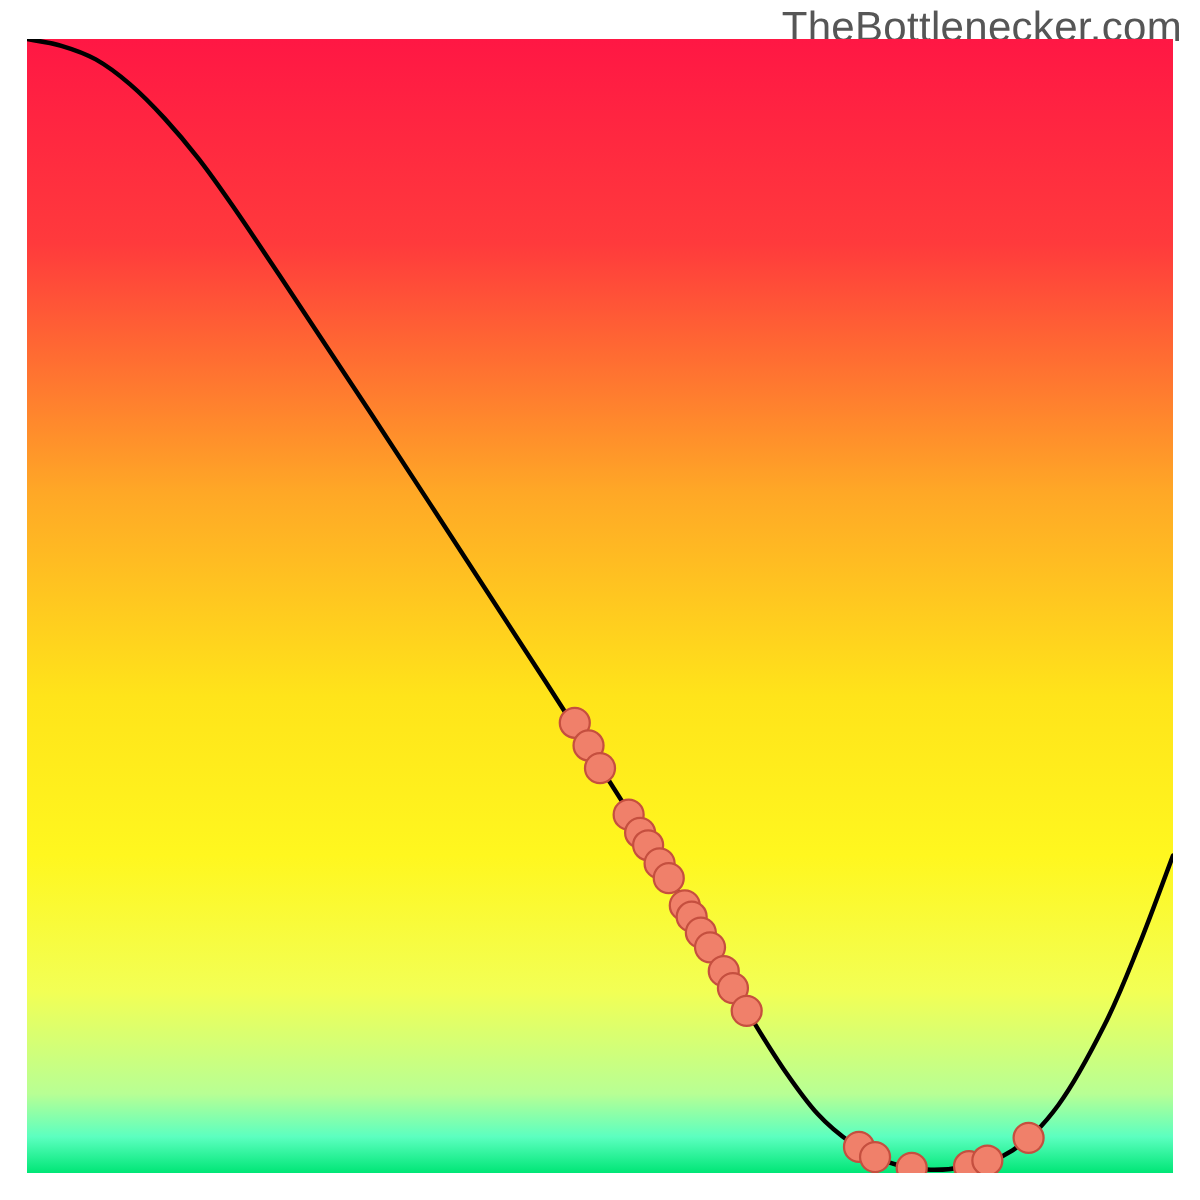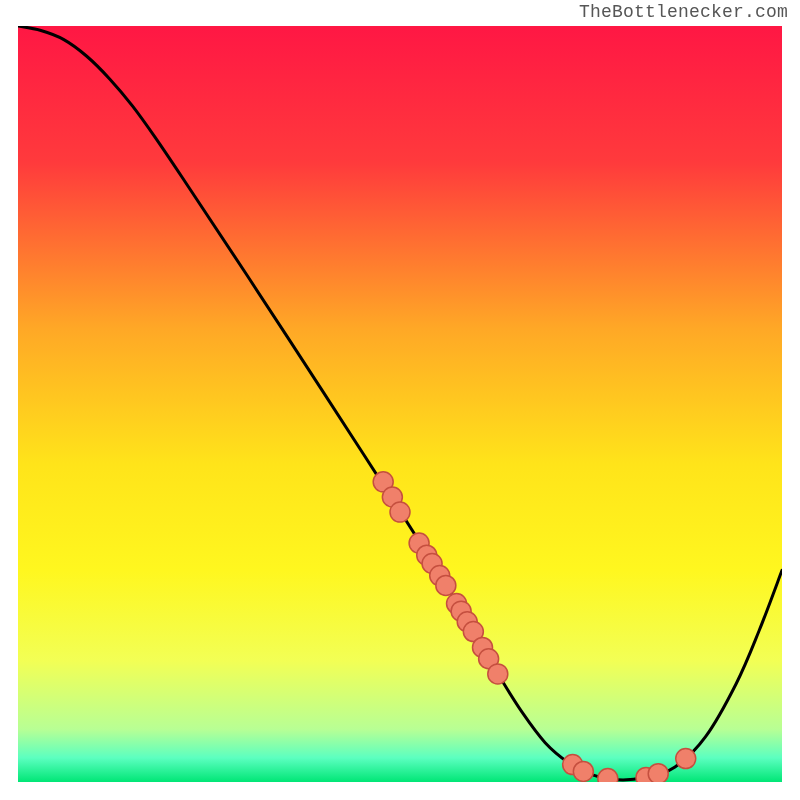--- a/index.html
+++ b/index.html
@@ -1,22 +1,22 @@
 <!DOCTYPE html>
 <html><head>
 <meta charset="utf-8">
 <style>
   * { margin: 0; padding: 0; box-sizing: border-box; }
   html, body { width: 800px; height: 800px; overflow: hidden; }
   .wrap { width: 800px; height: 800px; position: relative; background: #fff; }
   .attrib {
     position: absolute;
     top: 2px; right: 12px;
-    font-family: Liberation Mono, monospace;
-    font-size: 18px;
+    font-family: Liberation Sans, sans-serif;
+    font-size: 28px;
     color: #565656;
     letter-spacing: 0.2px;
   }
   .plot {
     position: absolute;
     left: 18px; top: 26px;
     width: 764px; height: 756px;
     overflow: hidden;
   }
   .plot svg { display: block; }

